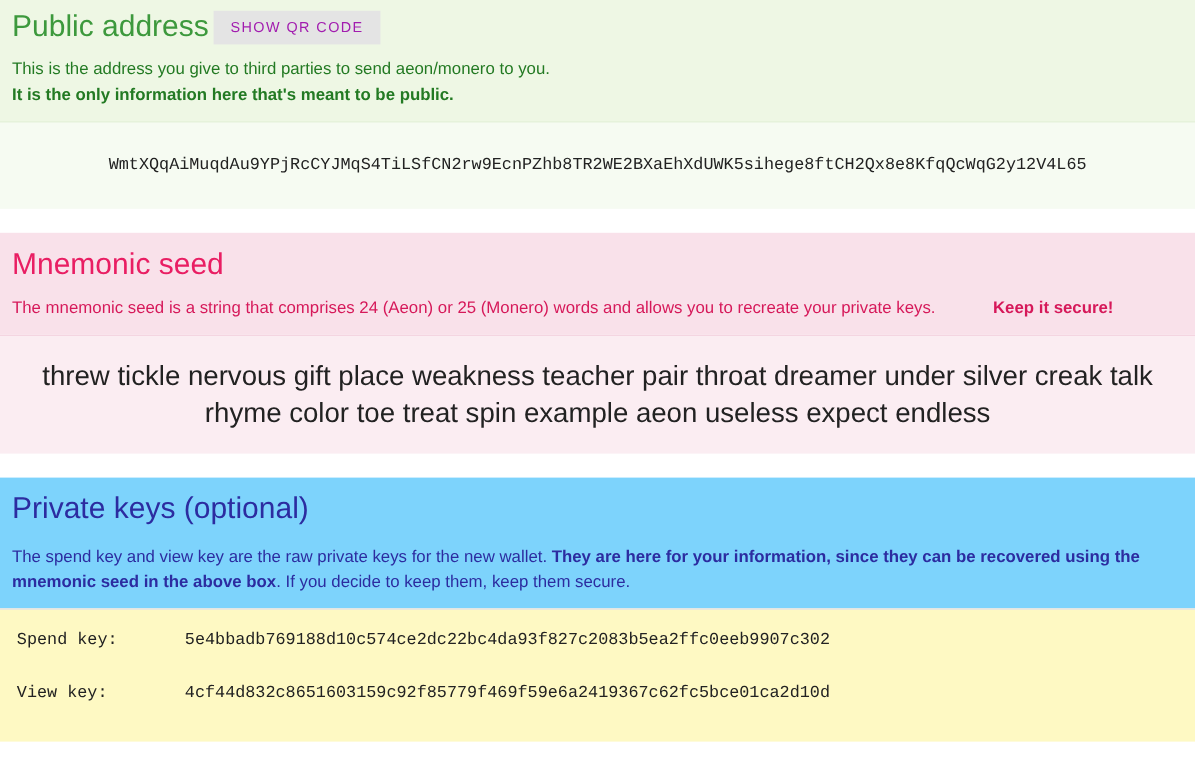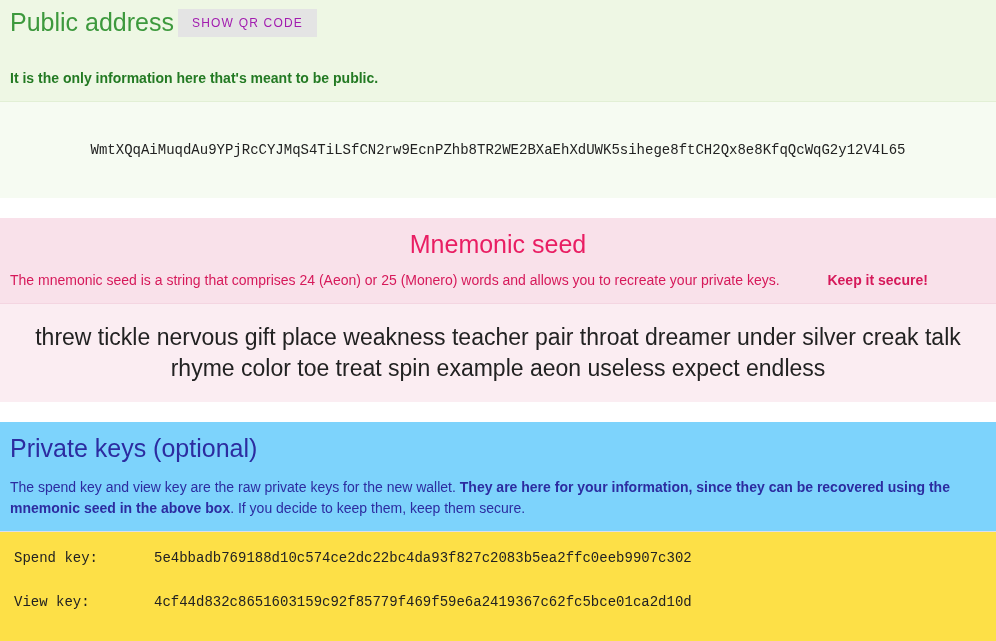--- a/index.html
+++ b/index.html
@@ -45,37 +45,36 @@
       font-size: 14px;
       line-height: 1.5;
       color: #237a23;
     }
     .public-desc strong {
       font-weight: bold;
     }
     .public-value-box {
       background: #f6fbf2;
       border-top: 1px solid #e2efd5;
-      padding: 40px 10px;
+      padding: 28px 10px;
       text-align: center;
       font-family: "Courier New", Courier, monospace;
       font-size: 14px;
       color: #222;
     }
     
     .mnemonic-header {
       background: #f9e1ea;
       padding: 12px 10px 12px 10px;
     }
     .mnemonic-title {
       font-size: 25px;
       font-weight: normal;
       color: #e91e63;
       margin-bottom: 12px;
-      text-align: center;
     }
     .mnemonic-desc {
       font-size: 14px;
       color: #d6195a;
       line-height: 1.4;
     }
     .mnemonic-desc strong {
       font-weight: bold;
       padding-left: 44px;
     }
@@ -101,21 +100,21 @@
     }
     .private-desc {
       font-size: 14px;
       color: #2c2ca0;
       line-height: 1.5;
     }
     .private-desc strong {
       font-weight: bold;
     }
     .private-value-box {
-      background: #fde047;
+      background: #fef9c3;
       border-top: 1px solid #dcdeed;
       padding: 18px 14px 4px 14px;
       font-family: "Courier New", Courier, monospace;
       font-size: 14px;
       color: #222;
     }
     .key-row {
       display: flex;
       margin-bottom: 28px;
     }
@@ -126,21 +125,21 @@
 </head>
 <body>
 
 <div class="section">
   <div class="public-header">
     <div class="public-title-row">
       <h2 class="public-title">Public address</h2>
       <button class="qr-button">SHOW QR CODE</button>
     </div>
     <div class="public-desc">
-      <br>
+      <span>This is the address you give to third parties to send aeon/monero to you.</span><br>
       <strong>It is the only information here that's meant to be public.</strong>
     </div>
   </div>
   <div class="public-value-box">WmtXQqAiMuqdAu9YPjRcCYJMqS4TiLSfCN2rw9EcnPZhb8TR2WE2BXaEhXdUWK5sihege8ftCH2Qx8e8KfqQcWqG2y12V4L65</div>
 </div>
 
 <div class="section">
   <div class="mnemonic-header">
     <h2 class="mnemonic-title">Mnemonic seed</h2>
     <div class="mnemonic-desc">

